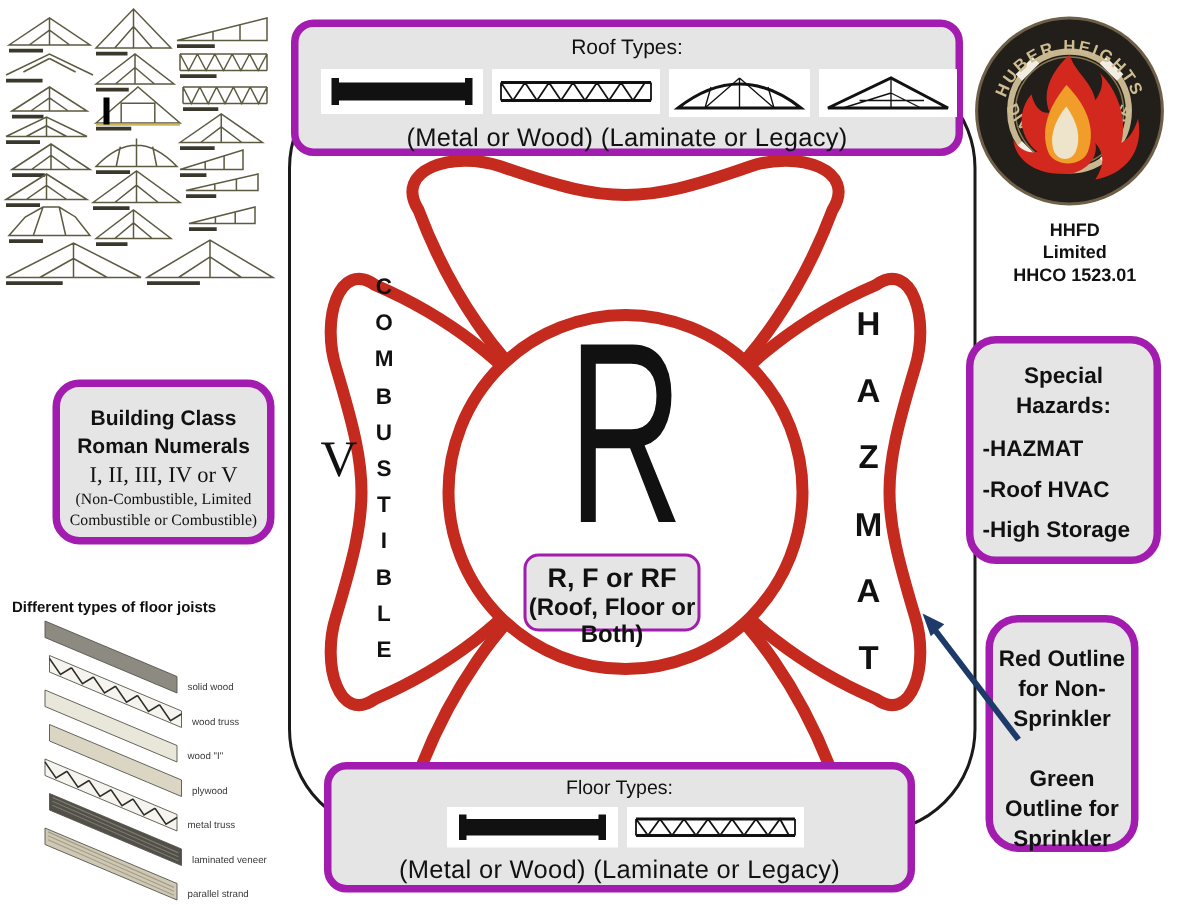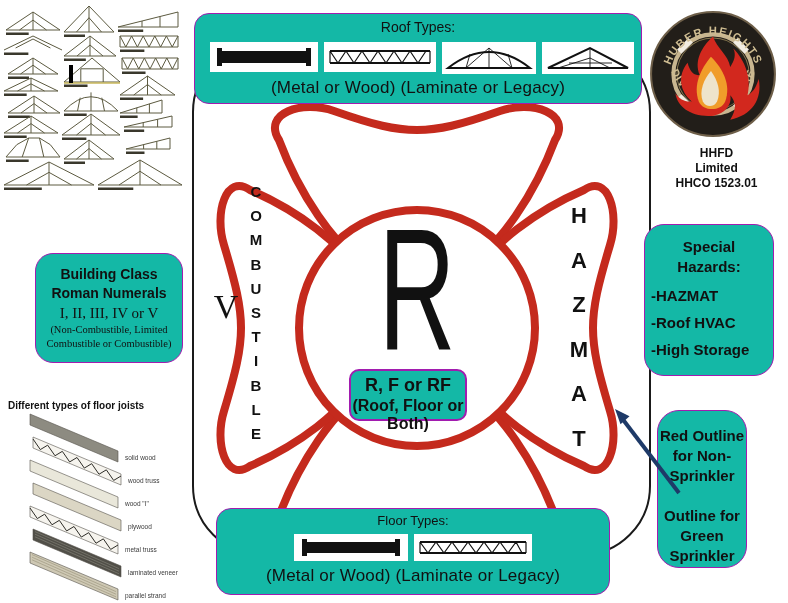--- a/index.html
+++ b/index.html
@@ -1,19 +1,19 @@
 <!DOCTYPE html>
 <html><head>
 <meta charset="utf-8">
 <style>
   html,body{margin:0;padding:0;background:#fff;}
   #stage{position:relative;width:788px;height:603px;background:#fff;overflow:hidden;
          font-family:"Liberation Sans",sans-serif;color:#111;}
   .abs{position:absolute;}
-  .pbox{position:absolute;background:#14b8a6;border:1px solid #a21caf;border-radius:15px;
+  .pbox{position:absolute;background:#e5e5e5;border:5px solid #a21caf;border-radius:15px;
         box-sizing:border-box;}
   .ctr{text-align:center;}
   
   #collage svg path{fill:none;stroke:#5c5a40;stroke-width:1;}
   #collage svg rect.lbl{fill:#3a382c;}
   #collage svg line.accent{stroke:#c9b75a;stroke-width:1.5;}
   
   #placard-outline{left:192px;top:42px;width:459px;height:514px;border:2px solid #1a1a1a;
         border-radius:70px;box-sizing:border-box;}
   
@@ -52,21 +52,21 @@
   #center-box{left:349px;top:369px;width:118px;height:52px;border-radius:10px;border-width:2.5px;
               padding-top:4px;}
   #center-box .l1{font-size:18px;font-weight:bold;}
   #center-box .l2{font-size:16px;font-weight:bold;margin-top:1px;}
   
   #sh-box{left:644px;top:224px;width:130px;height:152px;border-radius:20px;padding-top:12px;}
   #sh-box .t{font-size:15px;font-weight:bold;line-height:20px;text-align:center;}
   #sh-box .items{margin-top:8px;}
   #sh-box .items div{font-size:15px;font-weight:bold;padding-left:6px;margin:10px 0;}
   
-  #sp-box{left:657px;top:410px;width:90px;height:158px;border-radius:22px;padding-top:15px;}
+  #sp-box{left:657px;top:410px;width:102px;height:158px;border-radius:22px;padding-top:15px;}
   #sp-box div{font-size:15px;font-weight:bold;line-height:20px;text-align:center;}
   
   #joists-title{left:8px;top:400px;width:180px;font-size:10px;font-weight:bold;}
   #joists svg text{font-size:6.5px;fill:#3a3a3a;font-family:"Liberation Sans",sans-serif;}
   
   #cursor-mark{left:69px;top:65px;width:4px;height:18px;background:#000;}
 </style>
 </head>
 <body>
 
@@ -247,22 +247,22 @@
         <div>-Roof HVAC</div>
         <div>-High Storage</div>
       </div>
   </div>
 
   <div id="sp-box" class="pbox">
       <div>Red Outline</div>
       <div>for Non-</div>
       <div>Sprinkler</div>
       <div>&nbsp;</div>
+      <div>Green</div>
       <div>Outline for</div>
-      <div>Green</div>
       <div>Sprinkler</div>
     </div>
 
   <svg class="abs" style="left:595px;top:395px;" width="100" height="110" viewBox="0 0 100 110">
     <line x1="84" y1="98" x2="26" y2="22" stroke="#1e3a68" stroke-width="4"></line>
     <polygon points="20,14 34.5,21.2 25.5,29.2" fill="#1e3a68"></polygon>
   </svg>
 
   <div id="floor-box" class="pbox ctr">
     <div class="title">Floor Types:</div>

